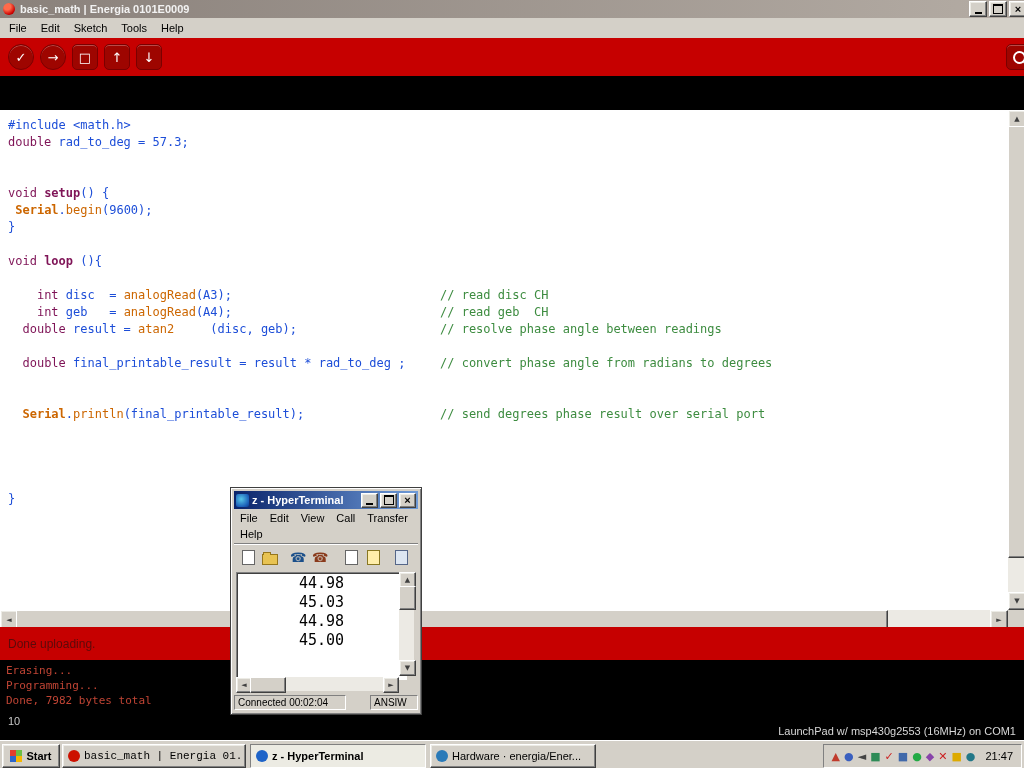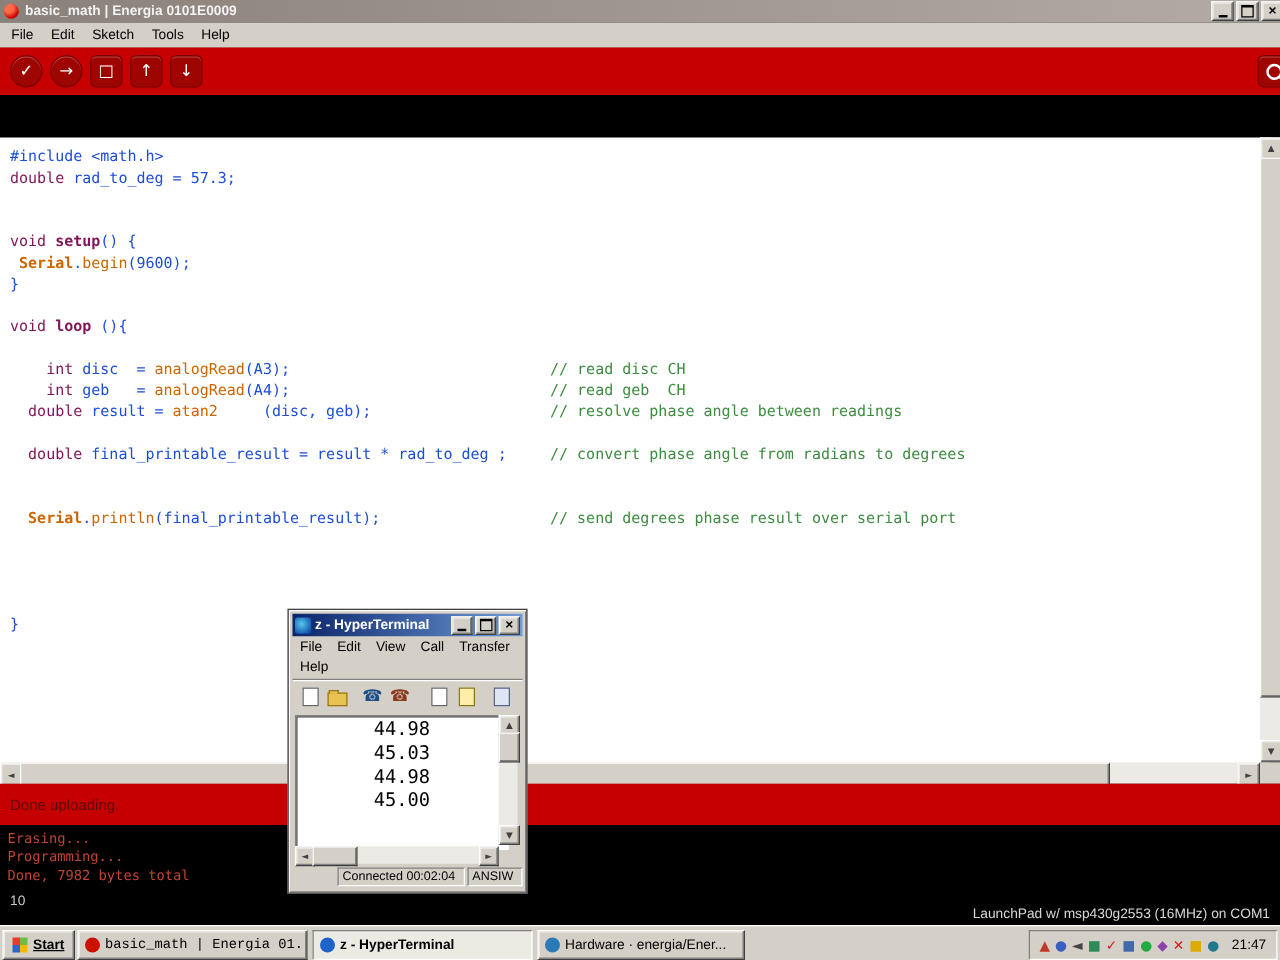--- a/index.html
+++ b/index.html
@@ -105,31 +105,31 @@
     border-color:#808080 #fff #fff #808080;box-shadow:inset 1px 1px 0 #404040;padding:1px 3px;overflow:hidden;cursor:text;}
   .ht-line{font-family:"DejaVu Sans Mono",monospace;font-size:15px;line-height:19px;color:#000;white-space:pre;text-align:center;}
   .ht-vscroll{position:absolute;left:168px;top:84px;width:15px;height:104px;background:#ECEAE4;}
   .ht-vscroll .sb-btn{width:15px;height:14px;left:0;}
   .ht-vscroll .up{top:0;}.ht-vscroll .down{bottom:0;}
   .ht-vscroll .sb-thumb{left:0;top:14px;width:15px;height:22px;}
   .ht-hscroll{position:absolute;left:5px;top:189px;width:163px;height:14px;background:#ECEAE4;}
   .ht-hscroll .sb-btn{width:14px;height:14px;top:0;}
   .ht-hscroll .left{left:0;}.ht-hscroll .right{right:0;}
   .ht-hscroll .sb-thumb{top:0;left:14px;width:34px;height:14px;}
-  .ht-status{position:absolute;left:3px;right:3px;top:206px;height:16px;display:flex;gap:2px;align-items:flex-start;background:#D4D0C8;margin-left:36px;}
+  .ht-status{position:absolute;left:3px;right:3px;top:206px;height:16px;display:flex;gap:2px;align-items:center;background:#D4D0C8;}
   .ht-panel{border:1px solid;border-color:#808080 #fff #fff #808080;font-size:10px;padding:1px 3px;white-space:nowrap;
     overflow:hidden;color:#000;}
   .p1{width:104px;}
   .p2{margin-left:auto;width:40px;}
 
   
   .taskbar{position:absolute;left:0;top:740px;width:1024px;height:28px;background:#D4D0C8;border-top:1px solid #fff;z-index:10;}
   .start-btn{position:absolute;left:2px;top:3px;width:56px;height:22px;display:flex;align-items:center;justify-content:center;gap:4px;
     font-size:11px;font-weight:bold;background:#D4D0C8;border:1px solid;border-color:#fff #404040 #404040 #fff;
-    box-shadow:inset -1px -1px 0 #808080,inset 1px 1px 0 #ECEBE5;cursor:pointer;text-decoration:underline;}
+    box-shadow:inset -1px -1px 0 #808080,inset 1px 1px 0 #ECEBE5;cursor:pointer;}
   .winflag{width:12px;height:12px;display:grid;grid-template-columns:6px 6px;grid-template-rows:6px 6px;}
   .winflag b:nth-child(1){background:#E33E2B;}
   .winflag b:nth-child(2){background:#6DBE45;}
   .winflag b:nth-child(3){background:#2E66C9;}
   .winflag b:nth-child(4){background:#F6B700;}
   .tasks{position:absolute;left:62px;top:3px;height:22px;display:flex;gap:4px;}
   .task{height:22px;display:flex;align-items:center;gap:4px;padding:0 5px;font-size:11px;background:#D4D0C8;
     border:1px solid;border-color:#fff #404040 #404040 #fff;box-shadow:inset -1px -1px 0 #808080,inset 1px 1px 0 #ECEBE5;
     overflow:hidden;white-space:nowrap;cursor:pointer;}
   .task:nth-child(1){width:172px;font-family:Liberation Mono, monospace;}

